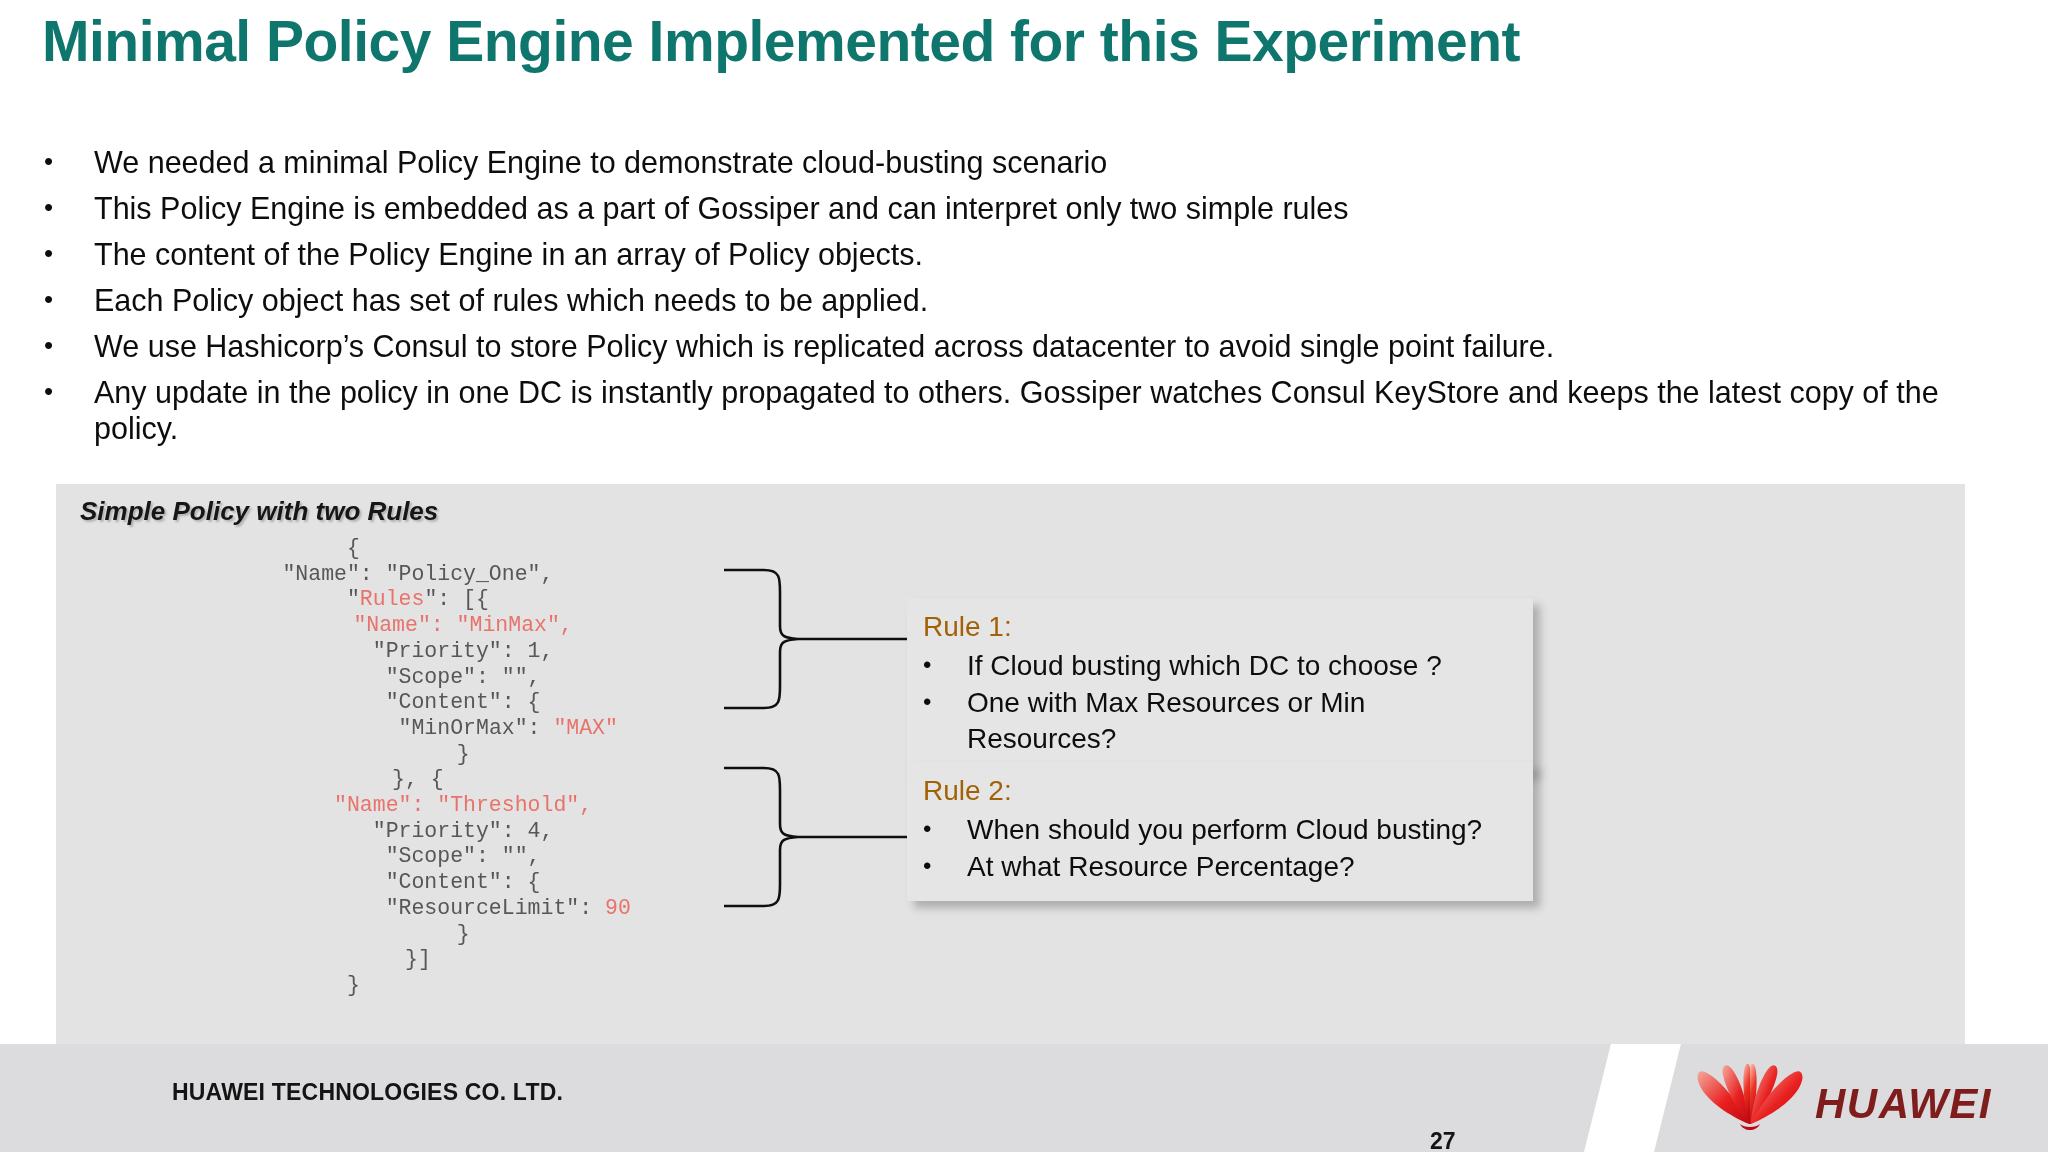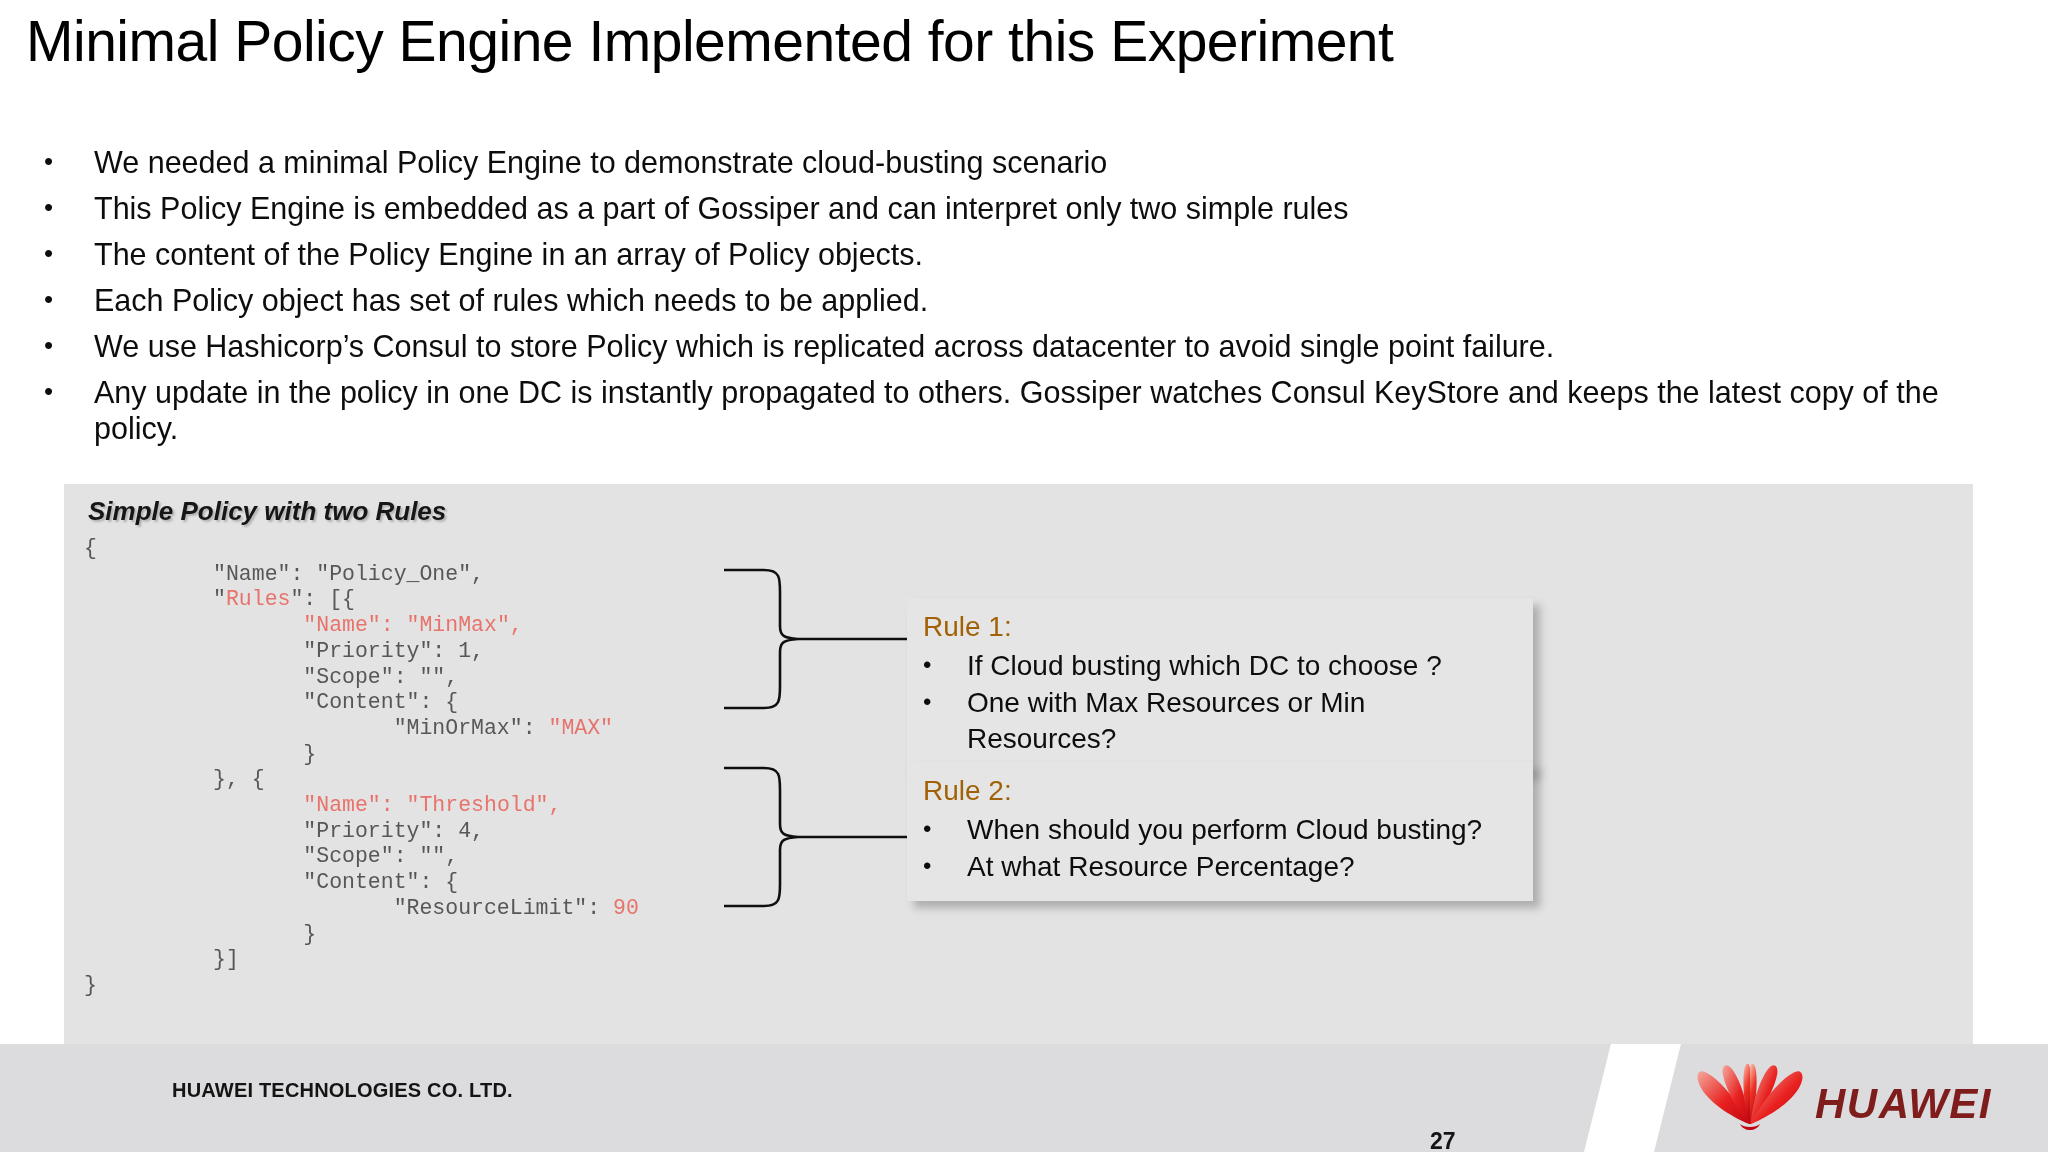--- a/index.html
+++ b/index.html
@@ -12,26 +12,26 @@
     height: 1152px;
     position: relative;
     overflow: hidden;
     font-family: "Liberation Sans", sans-serif;
     background: #ffffff;
   }
 
   
   #slide-title {
     position: absolute;
-    left: 26px;
+    left: 42px;
     top: 12px;
     width: 1960px;
     font-size: 57px;
-    font-weight: normal;
-    color: #000000;
+    font-weight: bold;
+    color: #0f766e;
     letter-spacing: -0.5px;
     line-height: 1.05;
     white-space: nowrap;
   }
 
   
   #bullet-list {
     position: absolute;
     left: 40px;
     top: 145px;
@@ -55,25 +55,26 @@
     color: #0d0d0d;
   }
   .bullet-text {
     flex: 1 1 auto;
     padding-right: 20px;
   }
 
   
   #code-panel {
     position: absolute;
-    left: 64px;
+    left: 56px;
     top: 484px;
     width: 1909px;
     height: 656px;
     background: #E3E3E4;
+    text-align: center;
   }
   #code-caption {
     position: absolute;
     left: 24px;
     top: 12px;
     font-size: 26px;
     font-style: italic;
     font-weight: 600;
     color: #161616;
     text-shadow: 2px 2px 2px rgba(140,140,140,0.55);
@@ -153,21 +154,21 @@
     left: 1560px;
     top: -20px;
     width: 40px;
     height: 160px;
     background: #DCDCDE;
   }
   #footer-company {
     position: absolute;
     left: 172px;
     top: 35px;
-    font-size: 20px;
+    font-size: 23px;
     font-weight: bold;
     color: #141414;
     letter-spacing: 0.2px;
   }
   #footer-page {
     position: absolute;
     left: 1430px;
     top: 36px;
     font-size: 23px;
     font-weight: bold;

